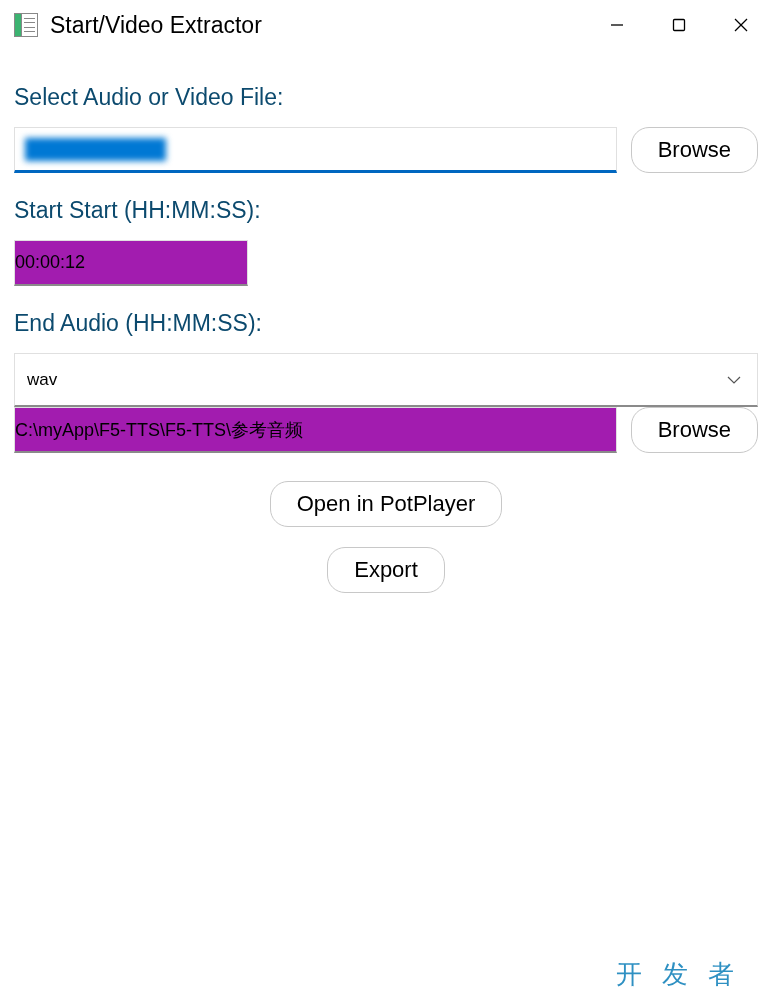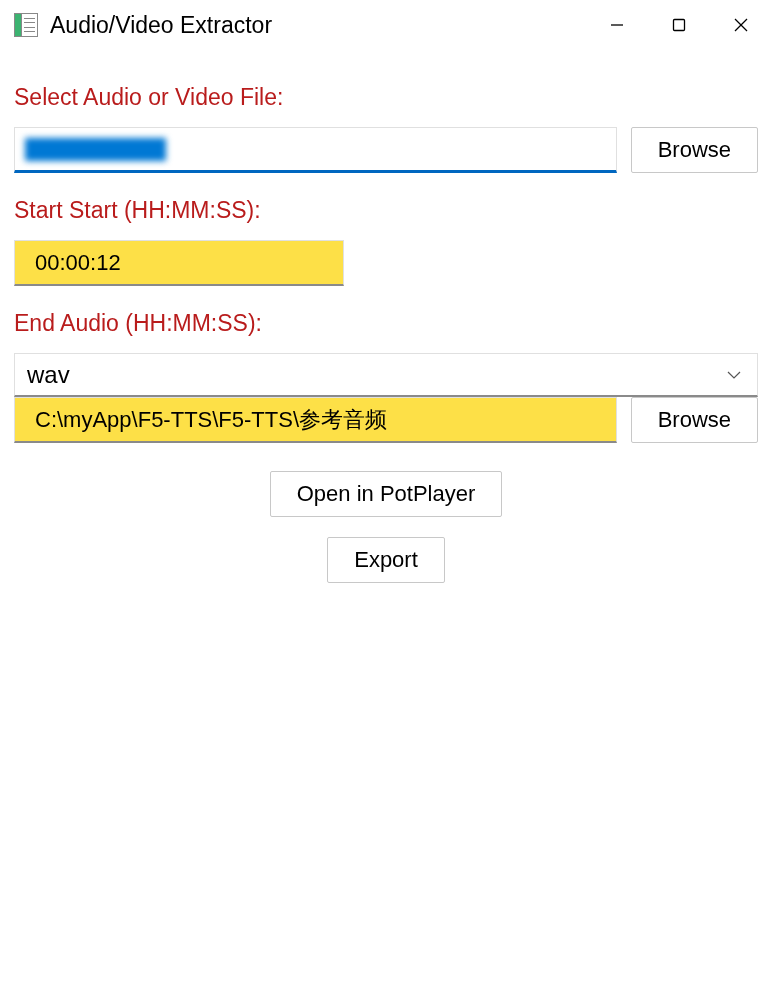--- a/index.html
+++ b/index.html
@@ -69,40 +69,40 @@
     .window-btn svg {
       stroke: #000;
       stroke-width: 1.3;
       fill: none;
     }
     .content {
       padding: 10px 14px;
     }
     .label {
       font-size: 23px;
-      color: #b91c1c;
+      color: #0c4a6e;
       margin-top: 24px;
       margin-bottom: 16px;
     }
     .label:first-child {
       margin-top: 24px;
     }
     .row {
       display: flex;
       gap: 14px;
       align-items: stretch;
     }
     .text-input {
       flex: 1;
       height: 46px;
-      font-size: 22px;
-      padding: 6px 20px;
+      font-size: 18px;
+      padding: 6px 0;
       border: 1px solid #e0e0e0;
       border-bottom: 2px solid #8a8a8a;
-      background: #fde047;
+      background: #a21caf;
       outline: none;
       font-family: inherit;
     }
     .file-input-highlight {
       display: inline-block;
       background: #0078d4;
       color: #fff;
       filter: blur(3px);
       padding: 0 4px;
       font-size: 20px;
@@ -118,33 +118,33 @@
       display: flex;
       align-items: center;
       overflow: hidden;
     }
     .btn {
       height: 46px;
       padding: 0 26px;
       font-size: 22px;
       background: #fff;
       border: 1px solid #c8c8c8;
-      border-radius: 2px;
+      border-radius: 18px;
       cursor: pointer;
       font-family: inherit;
       color: #000;
     }
     .select-wrap {
       position: relative;
       width: 100%;
     }
     .select {
       width: 100%;
-      height: 44px;
-      font-size: 24px;
+      height: 54px;
+      font-size: 17px;
       padding: 6px 12px;
       border: 1px solid #e0e0e0;
       border-bottom: 2px solid #8a8a8a;
       background: #fff;
       outline: none;
       appearance: none;
       font-family: inherit;
       cursor: pointer;
     }
     .chevron {
@@ -187,21 +187,21 @@
 <div class="titlebar">
   <div class="app-icon">
     <div class="app-icon-left"></div>
     <div class="app-icon-right">
       <div class="app-icon-line"></div>
       <div class="app-icon-line"></div>
       <div class="app-icon-line"></div>
       <div class="app-icon-line"></div>
     </div>
   </div>
-  <div class="titlebar-title">Audio/Video Extractor</div>
+  <div class="titlebar-title">Start/Video Extractor</div>
   <div class="window-controls">
     <div class="window-btn">
       <svg width="14" height="14">
           <line x1="1" y1="7" x2="13" y2="7"></line>
         </svg>
     </div>
     <div class="window-btn">
       <svg width="14" height="14">
           <rect x="1.5" y="1.5" width="11" height="11" rx="1"></rect>
         </svg>
@@ -245,13 +245,14 @@
   </div>
 
   <div class="center-btns">
     <button class="btn">Open in PotPlayer</button>
     <button class="btn">Export</button>
   </div>
 
 </div>
 
 <div class="watermark">
+  <div class="watermark-cn">开发者</div>
 </div>
 
 </body></html>

